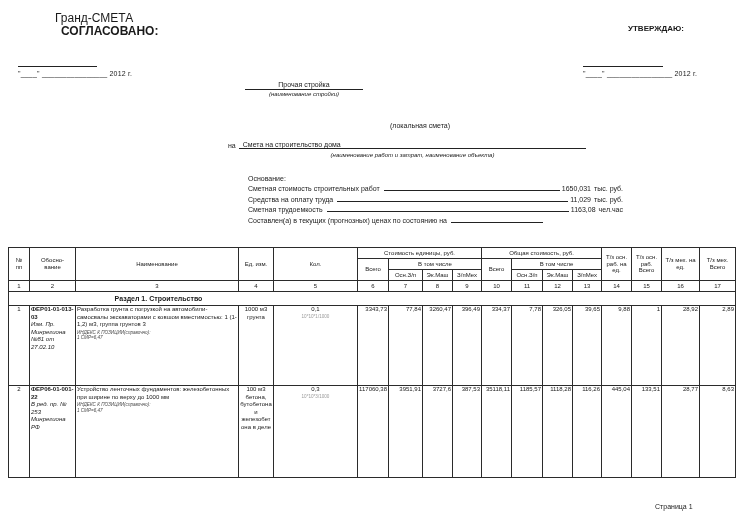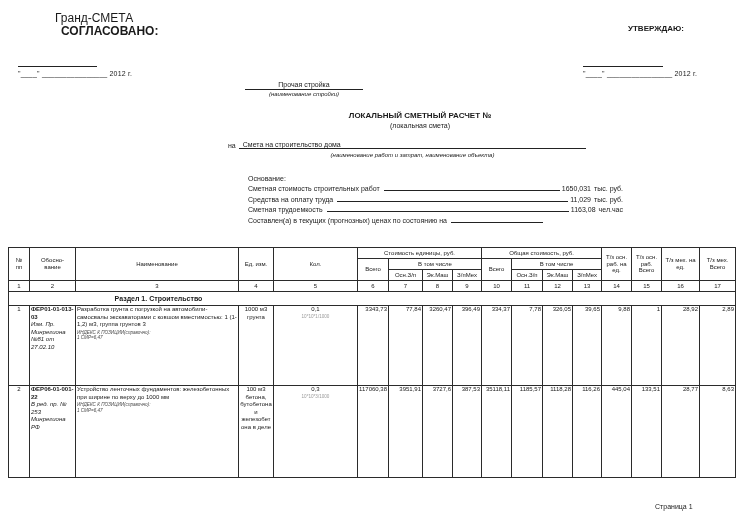--- a/index.html
+++ b/index.html
@@ -56,21 +56,20 @@
   <div class="abs approve b">УТВЕРЖДАЮ:</div>
 
   <div class="abs signline" style="left:18px;top:66px;width:79px;"></div>
   <div class="abs signdate" style="left:18px;top:70px;">"____" ________________ 2012 г.</div>
   <div class="abs signline" style="left:583px;top:66px;width:80px;"></div>
   <div class="abs signdate" style="left:583px;top:70px;">"____" ________________ 2012 г.</div>
 
   <div class="abs stroika-val">Прочая стройка</div>
   <div class="abs stroika-cap i">(наименование стройки)</div>
 
-  <div class="abs title b">ЛОКАЛЬНЫЙ СМЕТНЫЙ РАСЧЕТ №</div>
   <div class="abs subtitle">(локальная смета)</div>
 
   <div class="abs objline">
     <span class="lbl">на</span>
     <span class="val">Смета на строительство дома</span>
   </div>
   <div class="abs objcap i">(наименование работ и затрат, наименование объекта)</div>
 
   <div class="abs basis">
     <div class="row">

